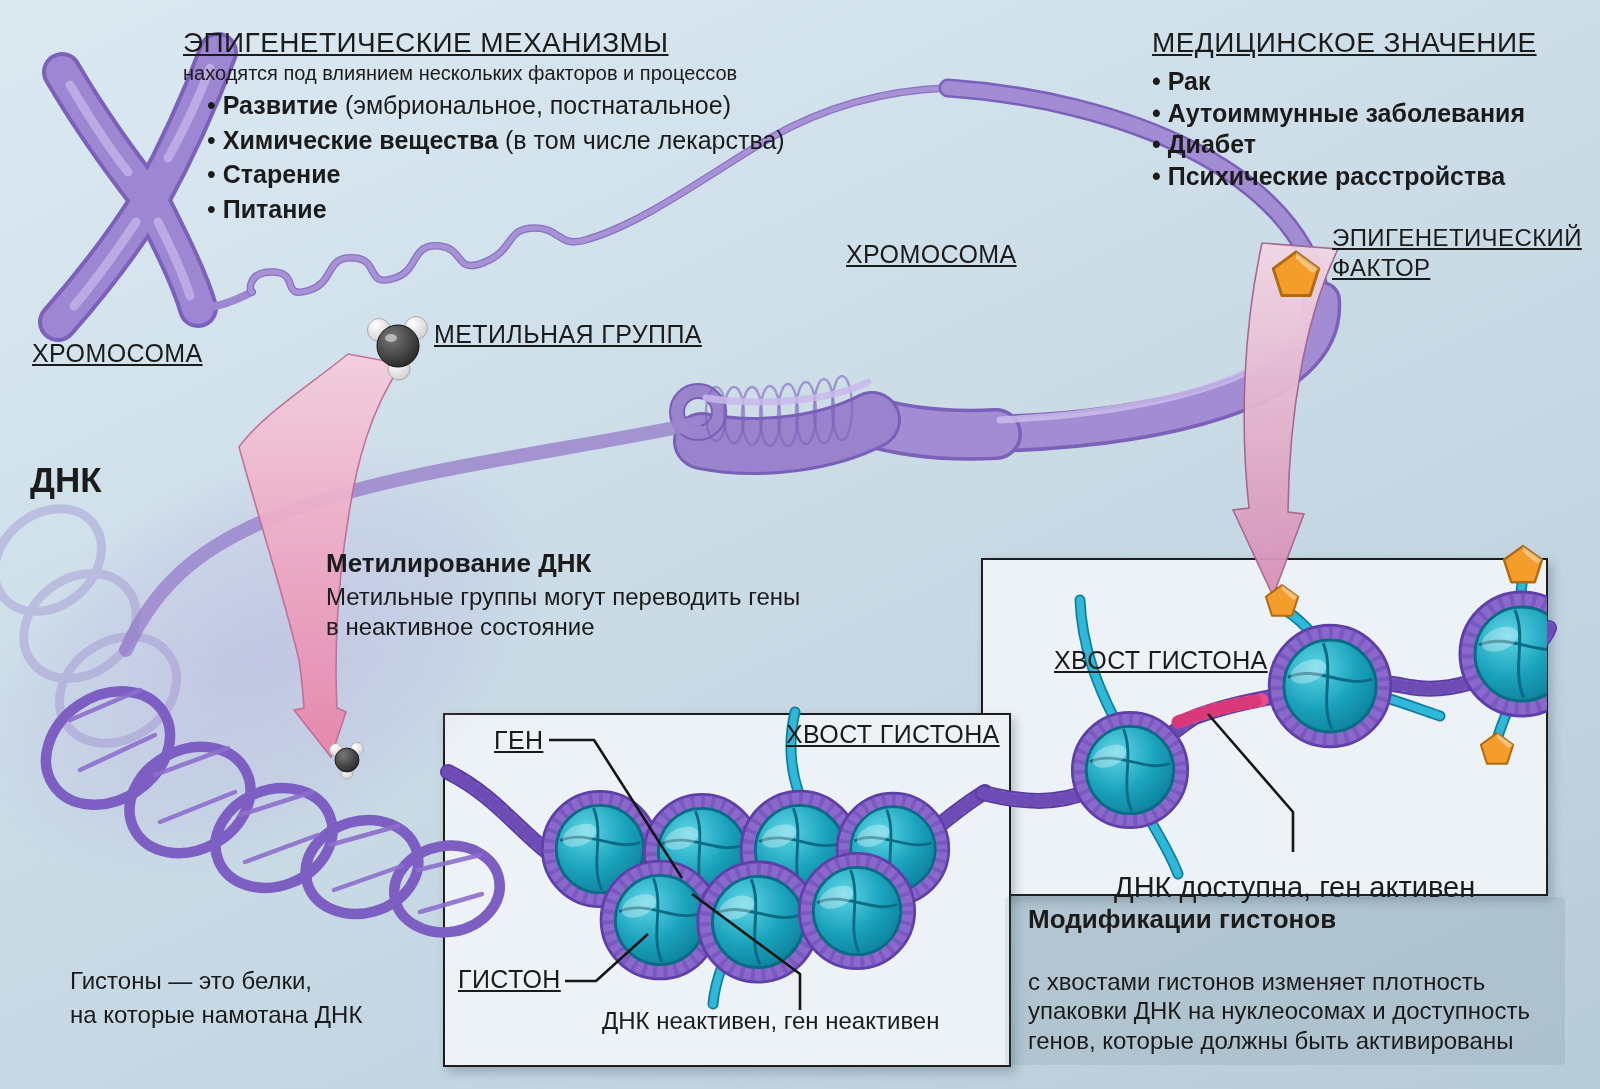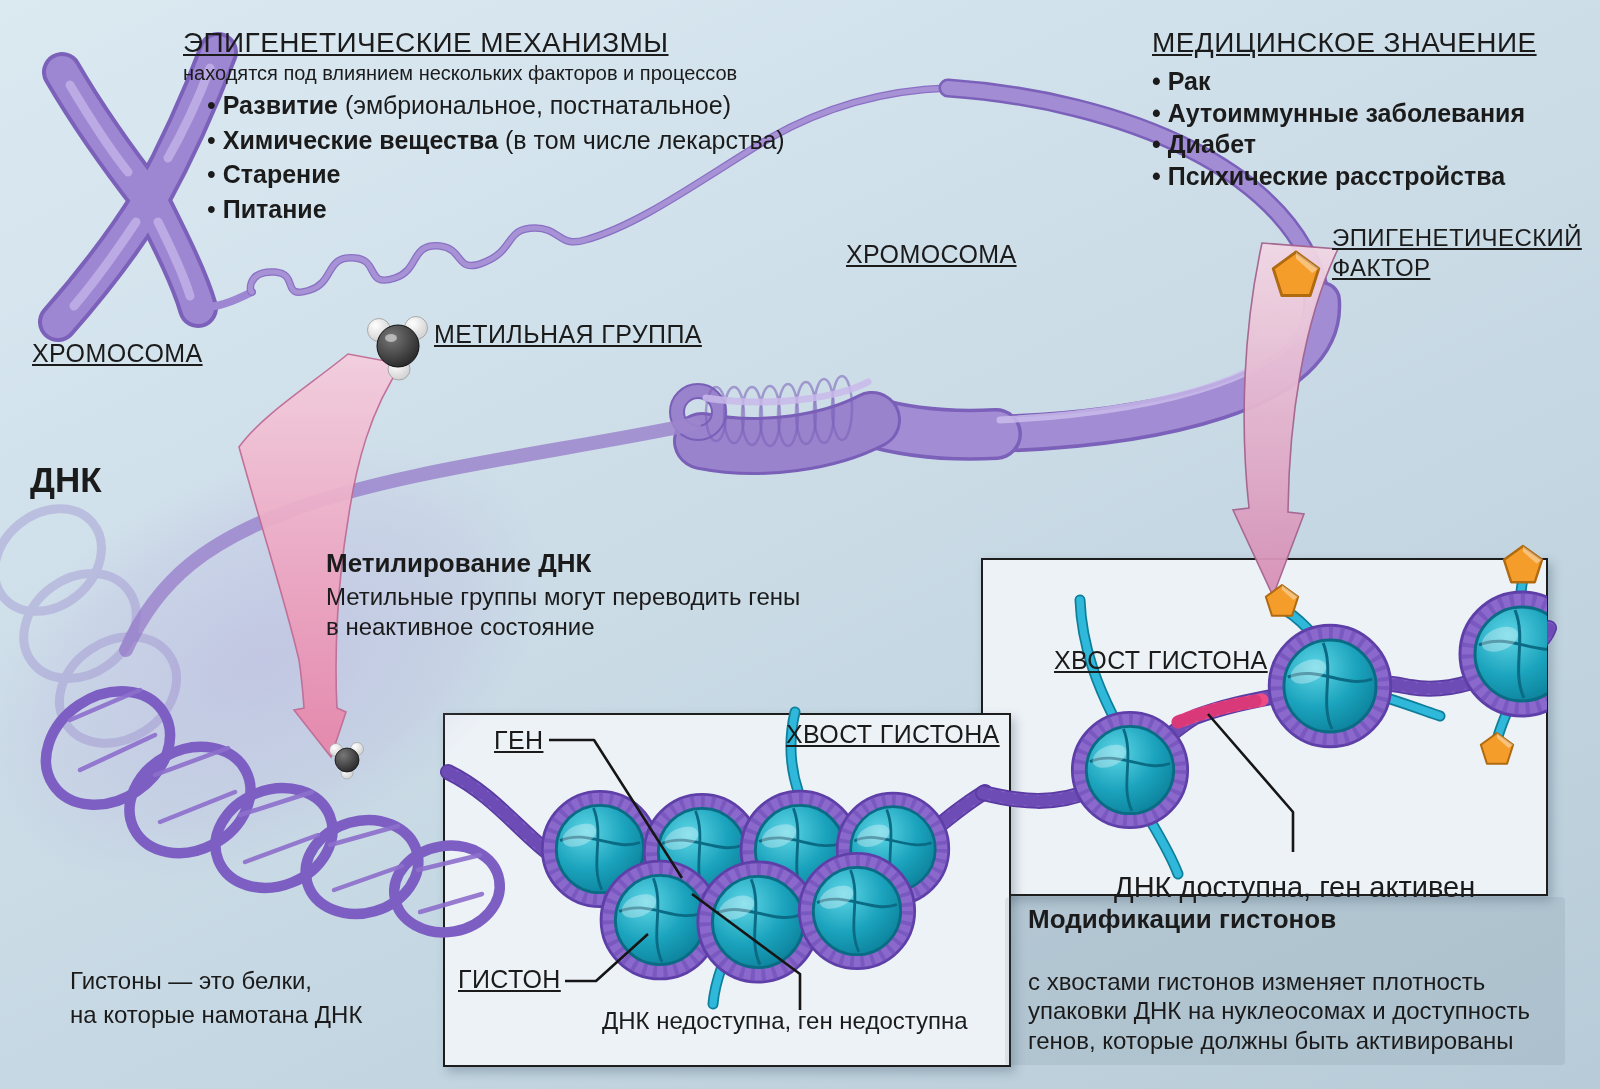--- a/index.html
+++ b/index.html
@@ -276,21 +276,21 @@
   <div class="t b" style="left:326px;top:548px;font-size:26px;">Метилирование ДНК</div>
   <div class="t" style="left:326px;top:583px;font-size:24px;">Метильные группы могут переводить гены</div>
   <div class="t" style="left:326px;top:613px;font-size:24px;">в неактивное состояние</div>
 
   <div class="t" style="left:70px;top:967px;font-size:24px;">Гистоны — это белки,</div>
   <div class="t" style="left:70px;top:1001px;font-size:24px;">на которые намотана ДНК</div>
 
   <div class="t caps" style="left:494px;top:726px;font-size:25px;">ГЕН</div>
   <div class="t caps" style="left:786px;top:720px;font-size:25px;">ХВОСТ ГИСТОНА</div>
   <div class="t caps" style="left:458px;top:965px;font-size:25px;">ГИСТОН</div>
-  <div class="t" style="left:602px;top:1007px;font-size:24px;">ДНК недоступна, ген недоступна</div>
+  <div class="t" style="left:602px;top:1007px;font-size:24px;">ДНК неактивен, ген неактивен</div>
 
   <div class="t caps" style="left:1054px;top:646px;font-size:25px;">ХВОСТ ГИСТОНА</div>
   <div class="t" style="left:1114px;top:859px;font-size:29px;margin-top:12px;">ДНК доступна, ген активен</div>
 
   <div class="t b" style="left:1028px;top:904px;font-size:26px;">Модификации гистонов</div>
   <div class="t" style="left:1028px;top:968px;font-size:24px;">с хвостами гистонов изменяет плотность</div>
   <div class="t" style="left:1028px;top:997px;font-size:24px;">упаковки ДНК на нуклеосомах и доступность</div>
   <div class="t" style="left:1028px;top:1027px;font-size:24px;">генов, которые должны быть активированы</div>
 
 </div>

